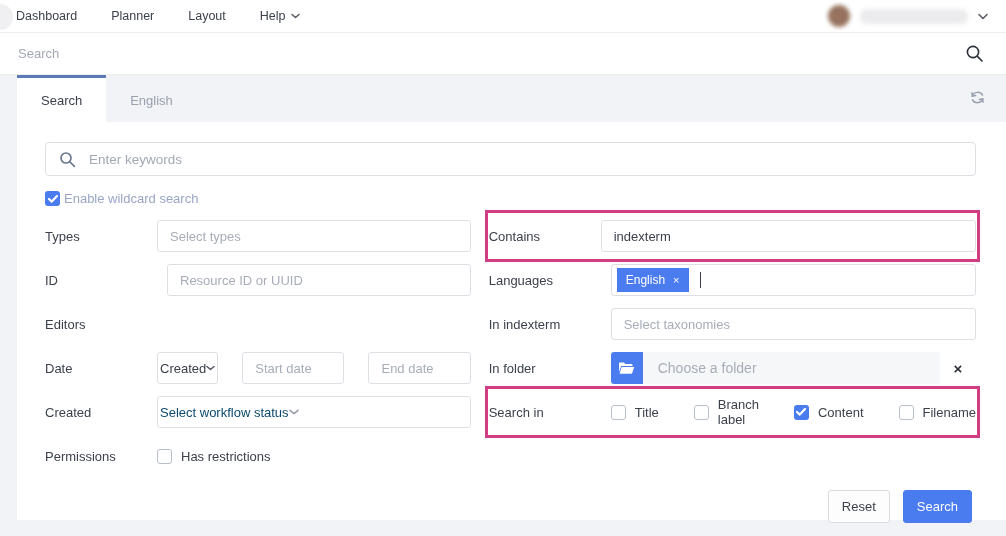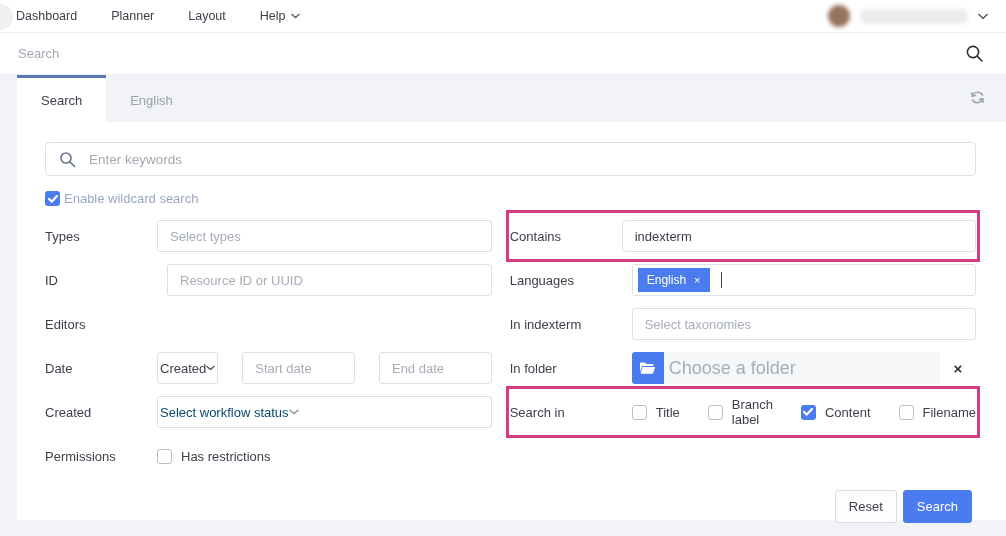--- a/index.html
+++ b/index.html
@@ -65,28 +65,28 @@
     display:flex; align-items:center; justify-content:flex-start; padding:0 2px;
     font-size:13px; color:#3c414c; cursor:pointer; }
   .sel.full { width:100%; }
   .sel .ph { color:#0c4a6e; }
   .date-sel { width:104px; }
   .date-in { width:95px; margin-left:24px; }
   .folder-wrap { flex:1; display:flex; align-items:center; height:32px; }
   .folder-btn { width:32px; height:32px; background:#4a7cf0; border-radius:3px 0 0 3px;
     display:flex; align-items:center; justify-content:center; cursor:pointer; }
   .folder-mid { flex:1; height:32px; background:#f6f7f8; display:flex; align-items:center;
-    padding:0 5px; font-size:18px; color:#a7adb8; }
+    padding:0 15px; font-size:14px; color:#a7adb8; }
   .folder-x { width:36px; text-align:center; font-size:15px; color:#2b2f38;
     font-weight:bold; cursor:pointer; }
-  .opts { display:flex; align-items:center; gap:1px; flex:1; }
+  .opts { display:flex; align-items:center; gap:8px; flex:1; }
   .opt { display:flex; align-items:center; gap:9px; font-size:13px; color:#3c414c; margin-right:27px; }
   .opt:last-child { margin-right:0; }
   
-  .actions { display:flex; justify-content:flex-end; gap:6px; margin-top:12px; padding-right:4px; }
+  .actions { display:flex; justify-content:flex-end; gap:13px; margin-top:12px; padding-right:4px; }
   .btn { border-radius:3px; padding:8px 13px; font-size:13px; cursor:pointer;
     font-family:"Liberation Sans", sans-serif; }
   .btn-reset { background:#fdfdfd; border:1px solid #d9dce1; color:#3c414c; }
   .btn-search { background:#4a7cf0; border:1px solid #4a7cf0; color:#fff; }
 </style>
 </head>
 <body>
 
 <div class="topnav">
   <div class="nav-logo"></div>

